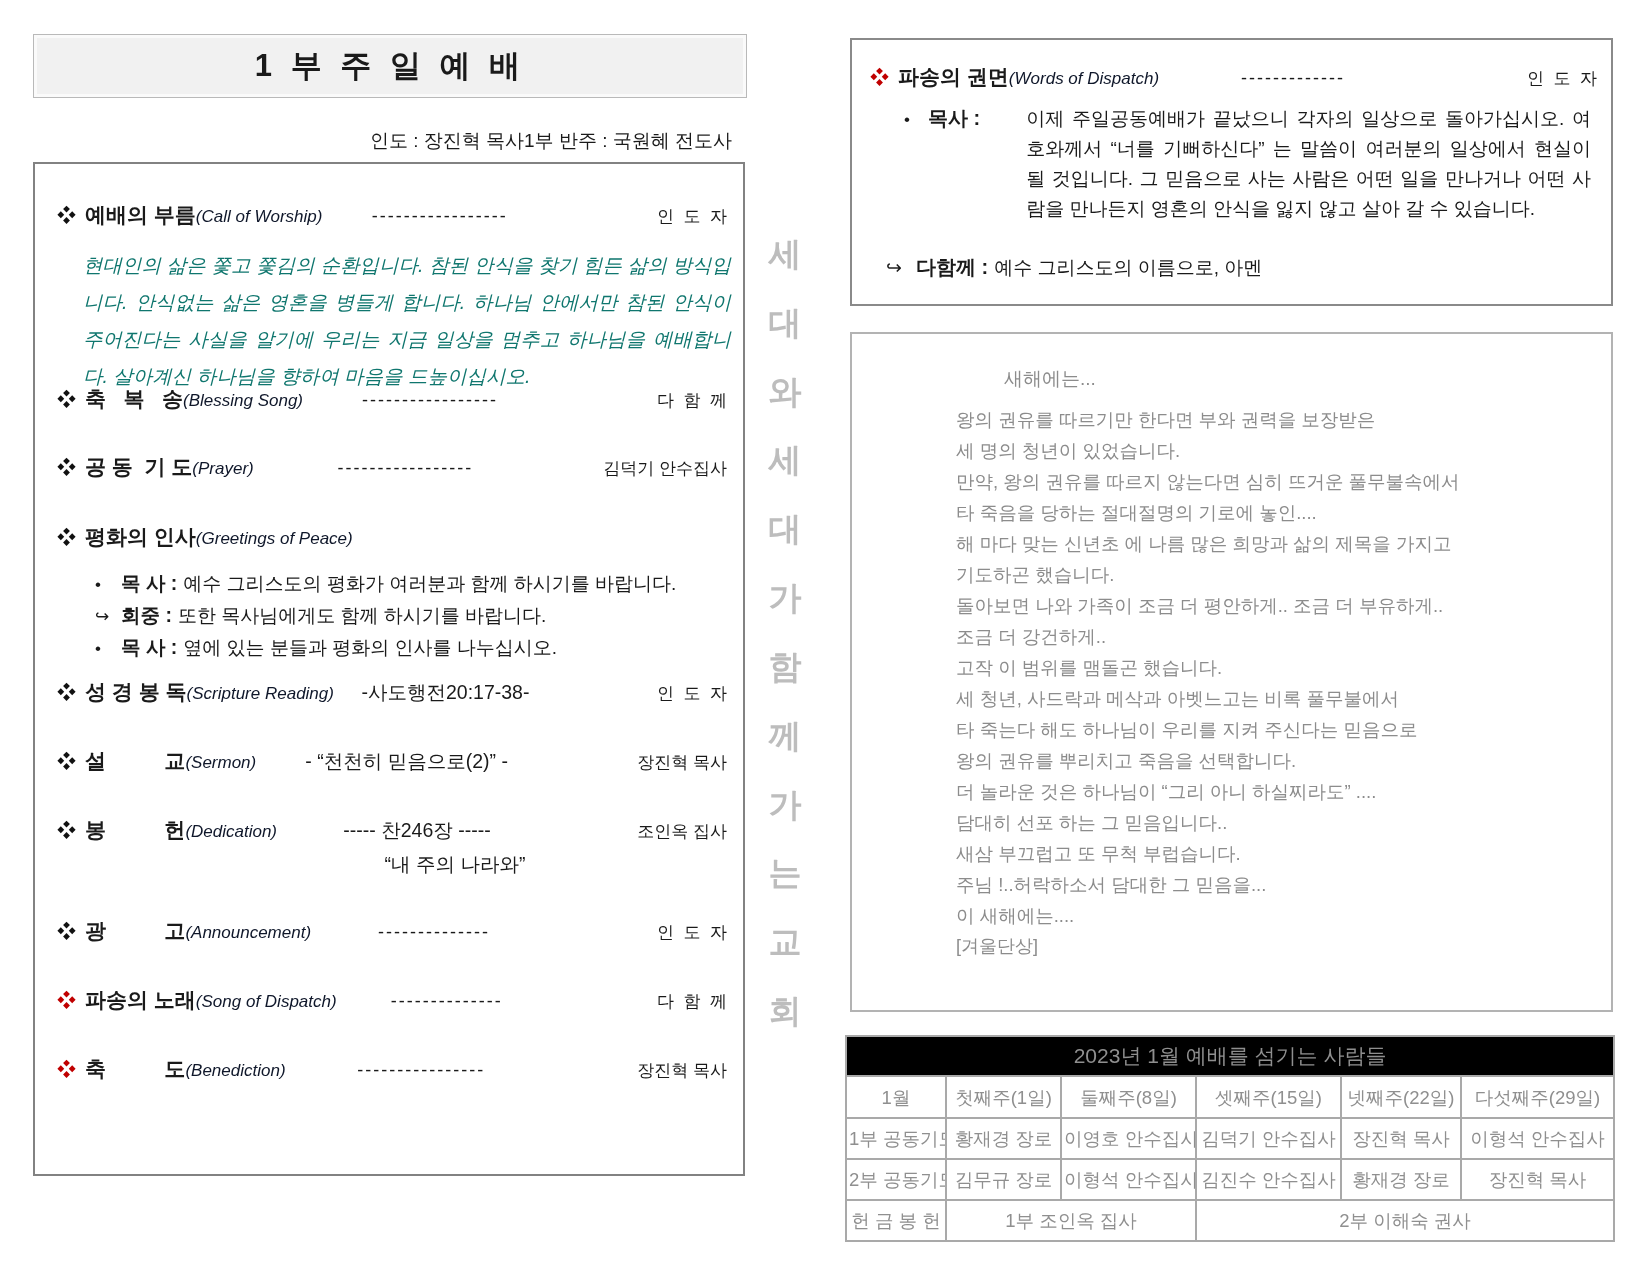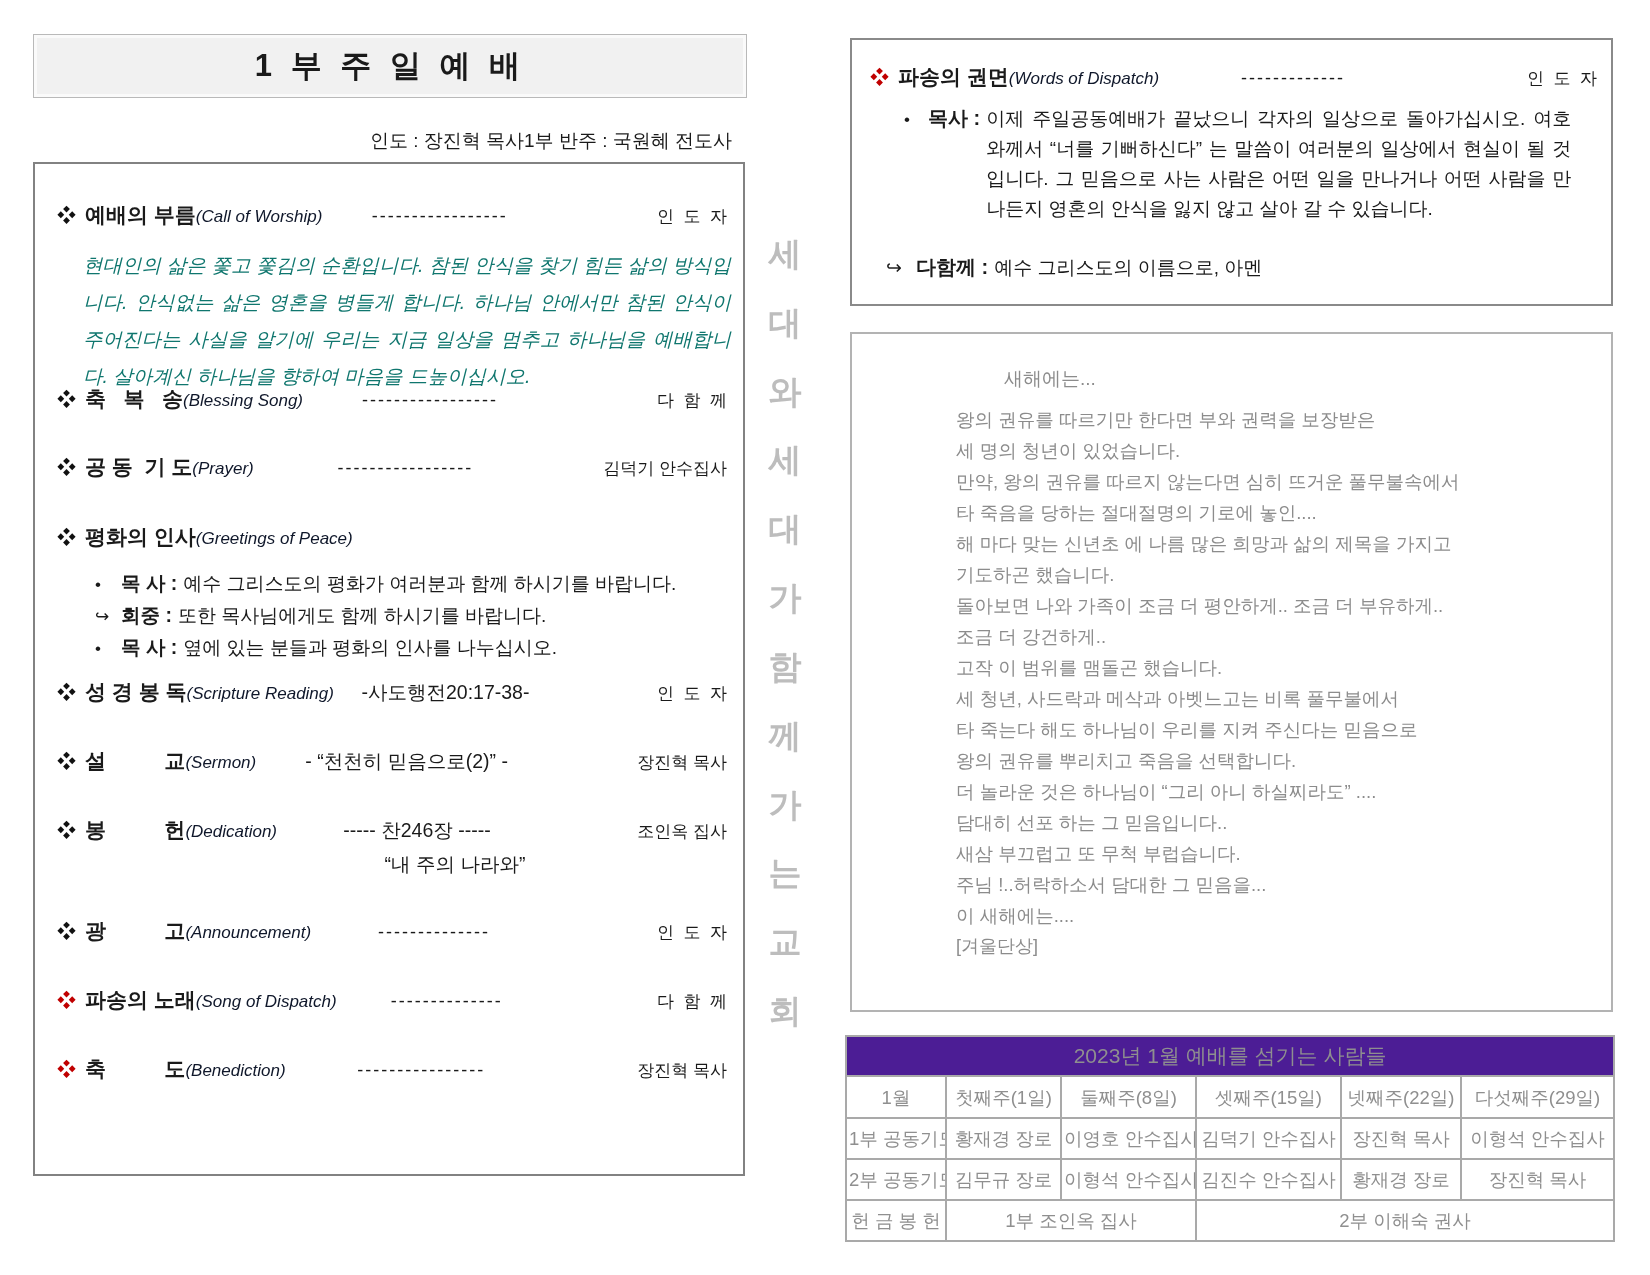--- a/index.html
+++ b/index.html
@@ -55,21 +55,21 @@
     position:absolute;left:850px;top:38px;width:763px;height:268px;
     border:2px solid #8a8a8a;box-sizing:border-box;
   }
   .dispatch-box .row{left:18px;right:14px;}
   .pastor{
     position:absolute;left:52px;top:64px;right:20px;
     display:flex;align-items:baseline;
   }
   .pastor .dlg-b{width:24px;font-size:17px;}
   .pastor .dlg-s{font-size:20px;}
-  .pastor-text{flex:1;font-size:19px;line-height:30px;text-align:justify;max-width:585px;}
+  .pastor-text{flex:1;font-size:19px;line-height:30px;text-align:justify;max-width:585px;margin-left:40px;}
   .together{position:absolute;left:34px;top:214px;right:20px;display:flex;align-items:baseline;}
   .together .dlg-b{width:30px;font-size:19px;}
   .together .dlg-s{font-size:20px;}
   .together-text{flex:1;font-size:19px;}
   .poem-box{
     position:absolute;left:850px;top:332px;width:763px;height:680px;
     border:2px solid #b3b3b3;box-sizing:border-box;color:#8c8c8c;
   }
   .poem-title{position:absolute;left:104px;top:32px;font-size:19px;margin-left:48px;}
   .poem-lines{position:absolute;left:104px;top:70px;right:20px;font-size:18.5px;line-height:31px;}
@@ -77,21 +77,21 @@
   
   .servers{
     position:absolute;left:845px;top:1035px;width:768px;
     border-collapse:collapse;color:#8f8f8f;font-size:18.5px;
     table-layout:fixed;
   }
   .servers td{
     border:2px solid #a9a9a9;text-align:center;vertical-align:middle;
     padding:0 2px;overflow:hidden;white-space:nowrap;
   }
-  .servers .t-title{background:#4c1d95;font-size:21px;height:38px;}
+  .servers .t-title{background:#000000;font-size:21px;height:38px;}
   .servers .hrow td{height:40px;}
   .servers .drow td{height:39px;}
 </style>
 </head>
 <body>
 
 <div class="page">
 
   <div class="title-box">
     <span class="title-text">1 부 주 일 예 배</span>

